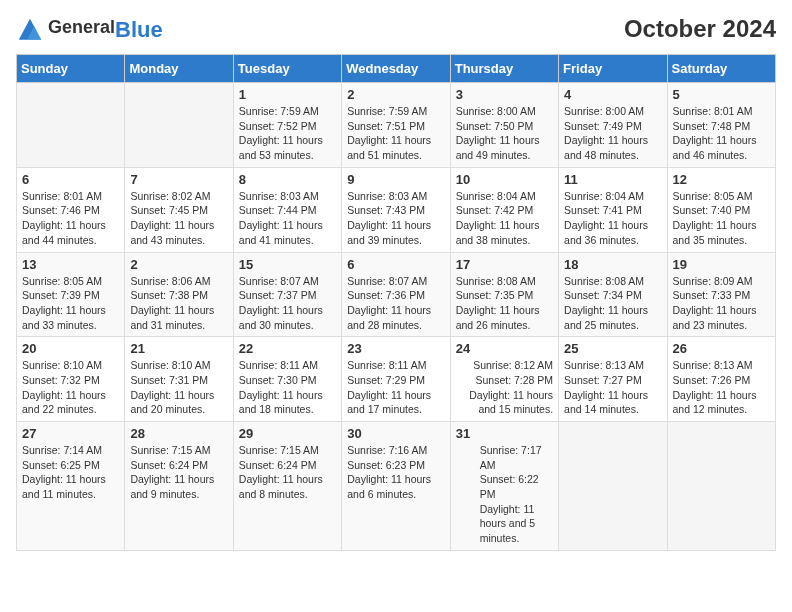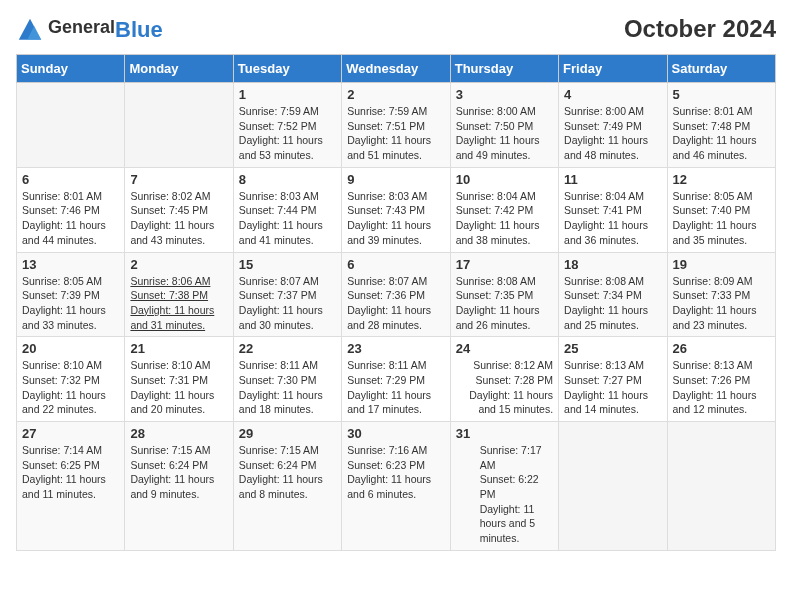--- a/index.html
+++ b/index.html
@@ -207,21 +207,21 @@
       </tr>
       <tr>
         <td>
           <span class="day-num">13</span>
           <div class="cell-info" style="white-space: pre-line;">Sunrise: 8:05 AM
 Sunset: 7:39 PM
 Daylight: 11 hours and 33 minutes.</div>
         </td>
         <td>
           <span class="day-num">2</span>
-          <div class="cell-info" style="white-space: pre-line; text-decoration: underline;">Sunrise: 8:06 AM
+          <div class="cell-info" style="white-space: pre-line;">Sunrise: 8:06 AM
 Sunset: 7:38 PM
 Daylight: 11 hours and 31 minutes.</div>
         </td>
         <td>
           <span class="day-num">15</span>
           <div class="cell-info" style="white-space: pre-line;">Sunrise: 8:07 AM
 Sunset: 7:37 PM
 Daylight: 11 hours and 30 minutes.</div>
         </td>
         <td>

